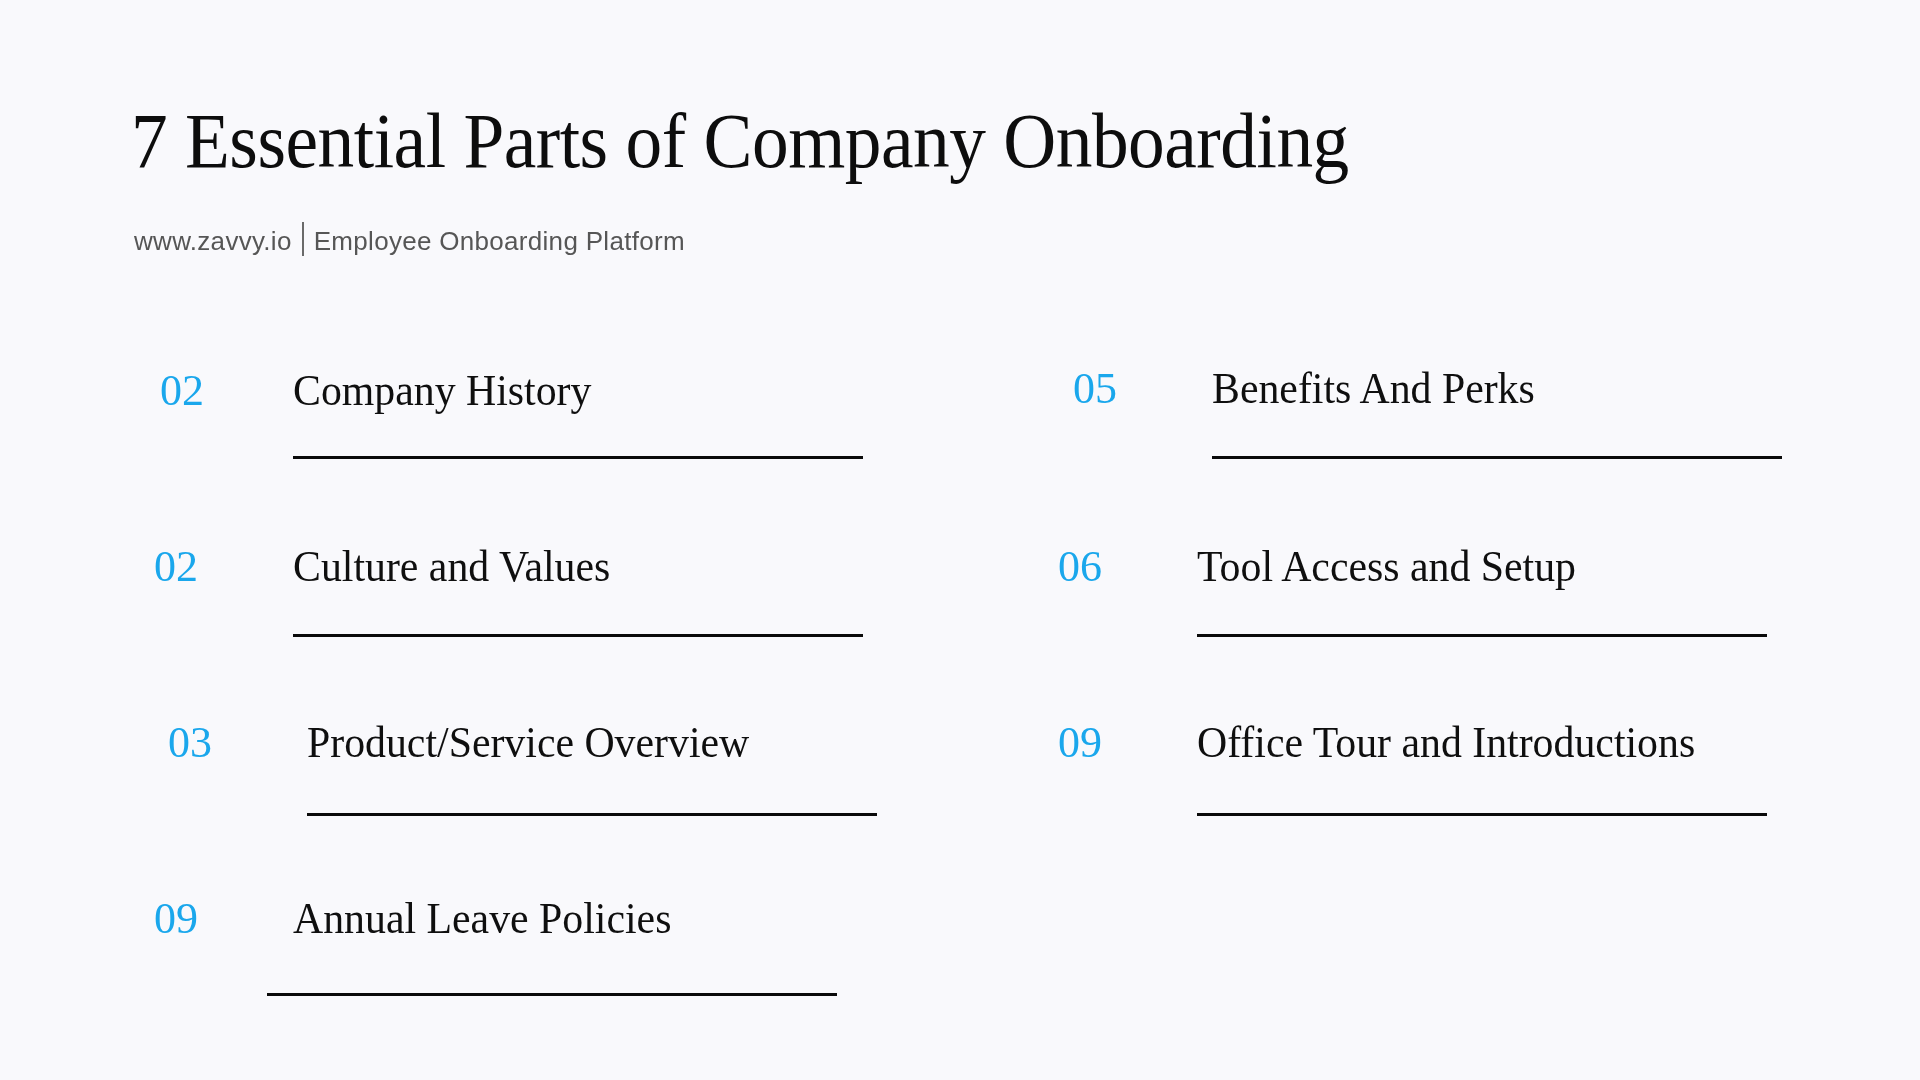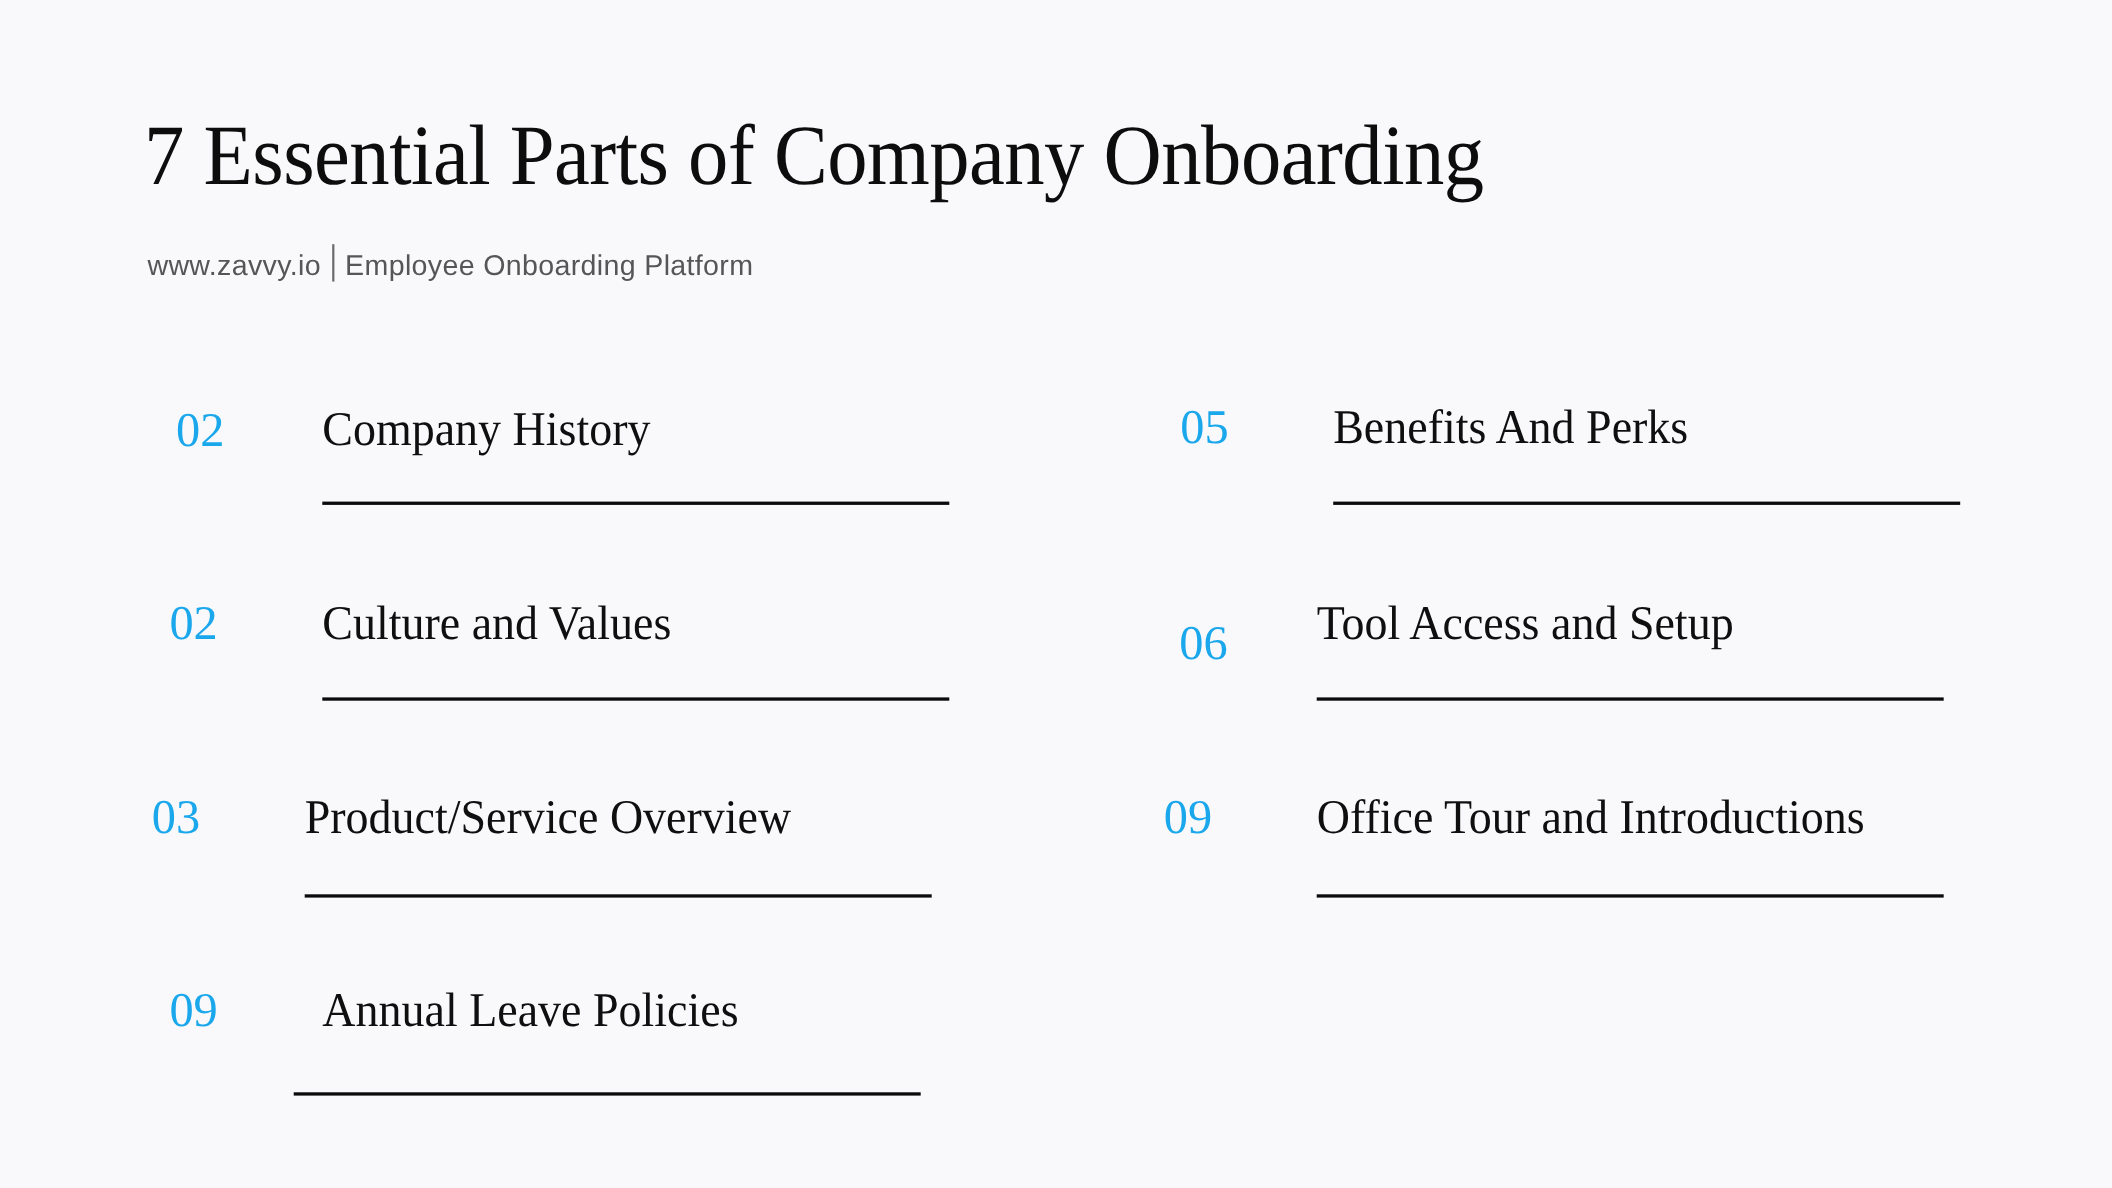--- a/index.html
+++ b/index.html
@@ -92,40 +92,40 @@
   <span class="label" style="left:143px;">Company History</span>
   <div class="rule" style="left:143px;"></div>
 </div>
 
 <div class="item" style="left:150px; top:545px;">
   <span class="num" style="left:4px;">02</span>
   <span class="label" style="left:143px;">Culture and Values</span>
   <div class="rule" style="left:143px; top:89px;"></div>
 </div>
 
-<div class="item" style="left:134px; top:721px;">
+<div class="item" style="left:164px; top:721px;">
   <span class="num" style="left:4px;">03</span>
   <span class="label" style="left:143px;">Product/Service Overview</span>
   <div class="rule" style="left:143px; top:92px;"></div>
 </div>
 
 <div class="item" style="left:150px; top:897px;">
   <span class="num" style="left:4px;">09</span>
   <span class="label" style="left:143px;">Annual Leave Policies</span>
   <div class="rule" style="left:117px; top:96px;"></div>
 </div>
 
 <div class="item" style="left:1030px; top:367px;margin-left:40px;">
   <span class="num" style="left:3px;">05</span>
   <span class="label" style="left:142px;">Benefits And Perks</span>
   <div class="rule" style="left:142px; top:89px;"></div>
 </div>
 
 <div class="item" style="left:1055px; top:545px;">
-  <span class="num" style="left:17px;margin-top:18px;">06</span>
+  <span class="num" style="left:3px;">06</span>
   <span class="label" style="left:142px;">Tool Access and Setup</span>
   <div class="rule" style="left:142px; top:89px;"></div>
 </div>
 
 <div class="item" style="left:1055px; top:721px;">
   <span class="num" style="left:3px;">09</span>
   <span class="label" style="left:142px;">Office Tour and Introductions</span>
   <div class="rule" style="left:142px; top:92px;"></div>
 </div>
 

